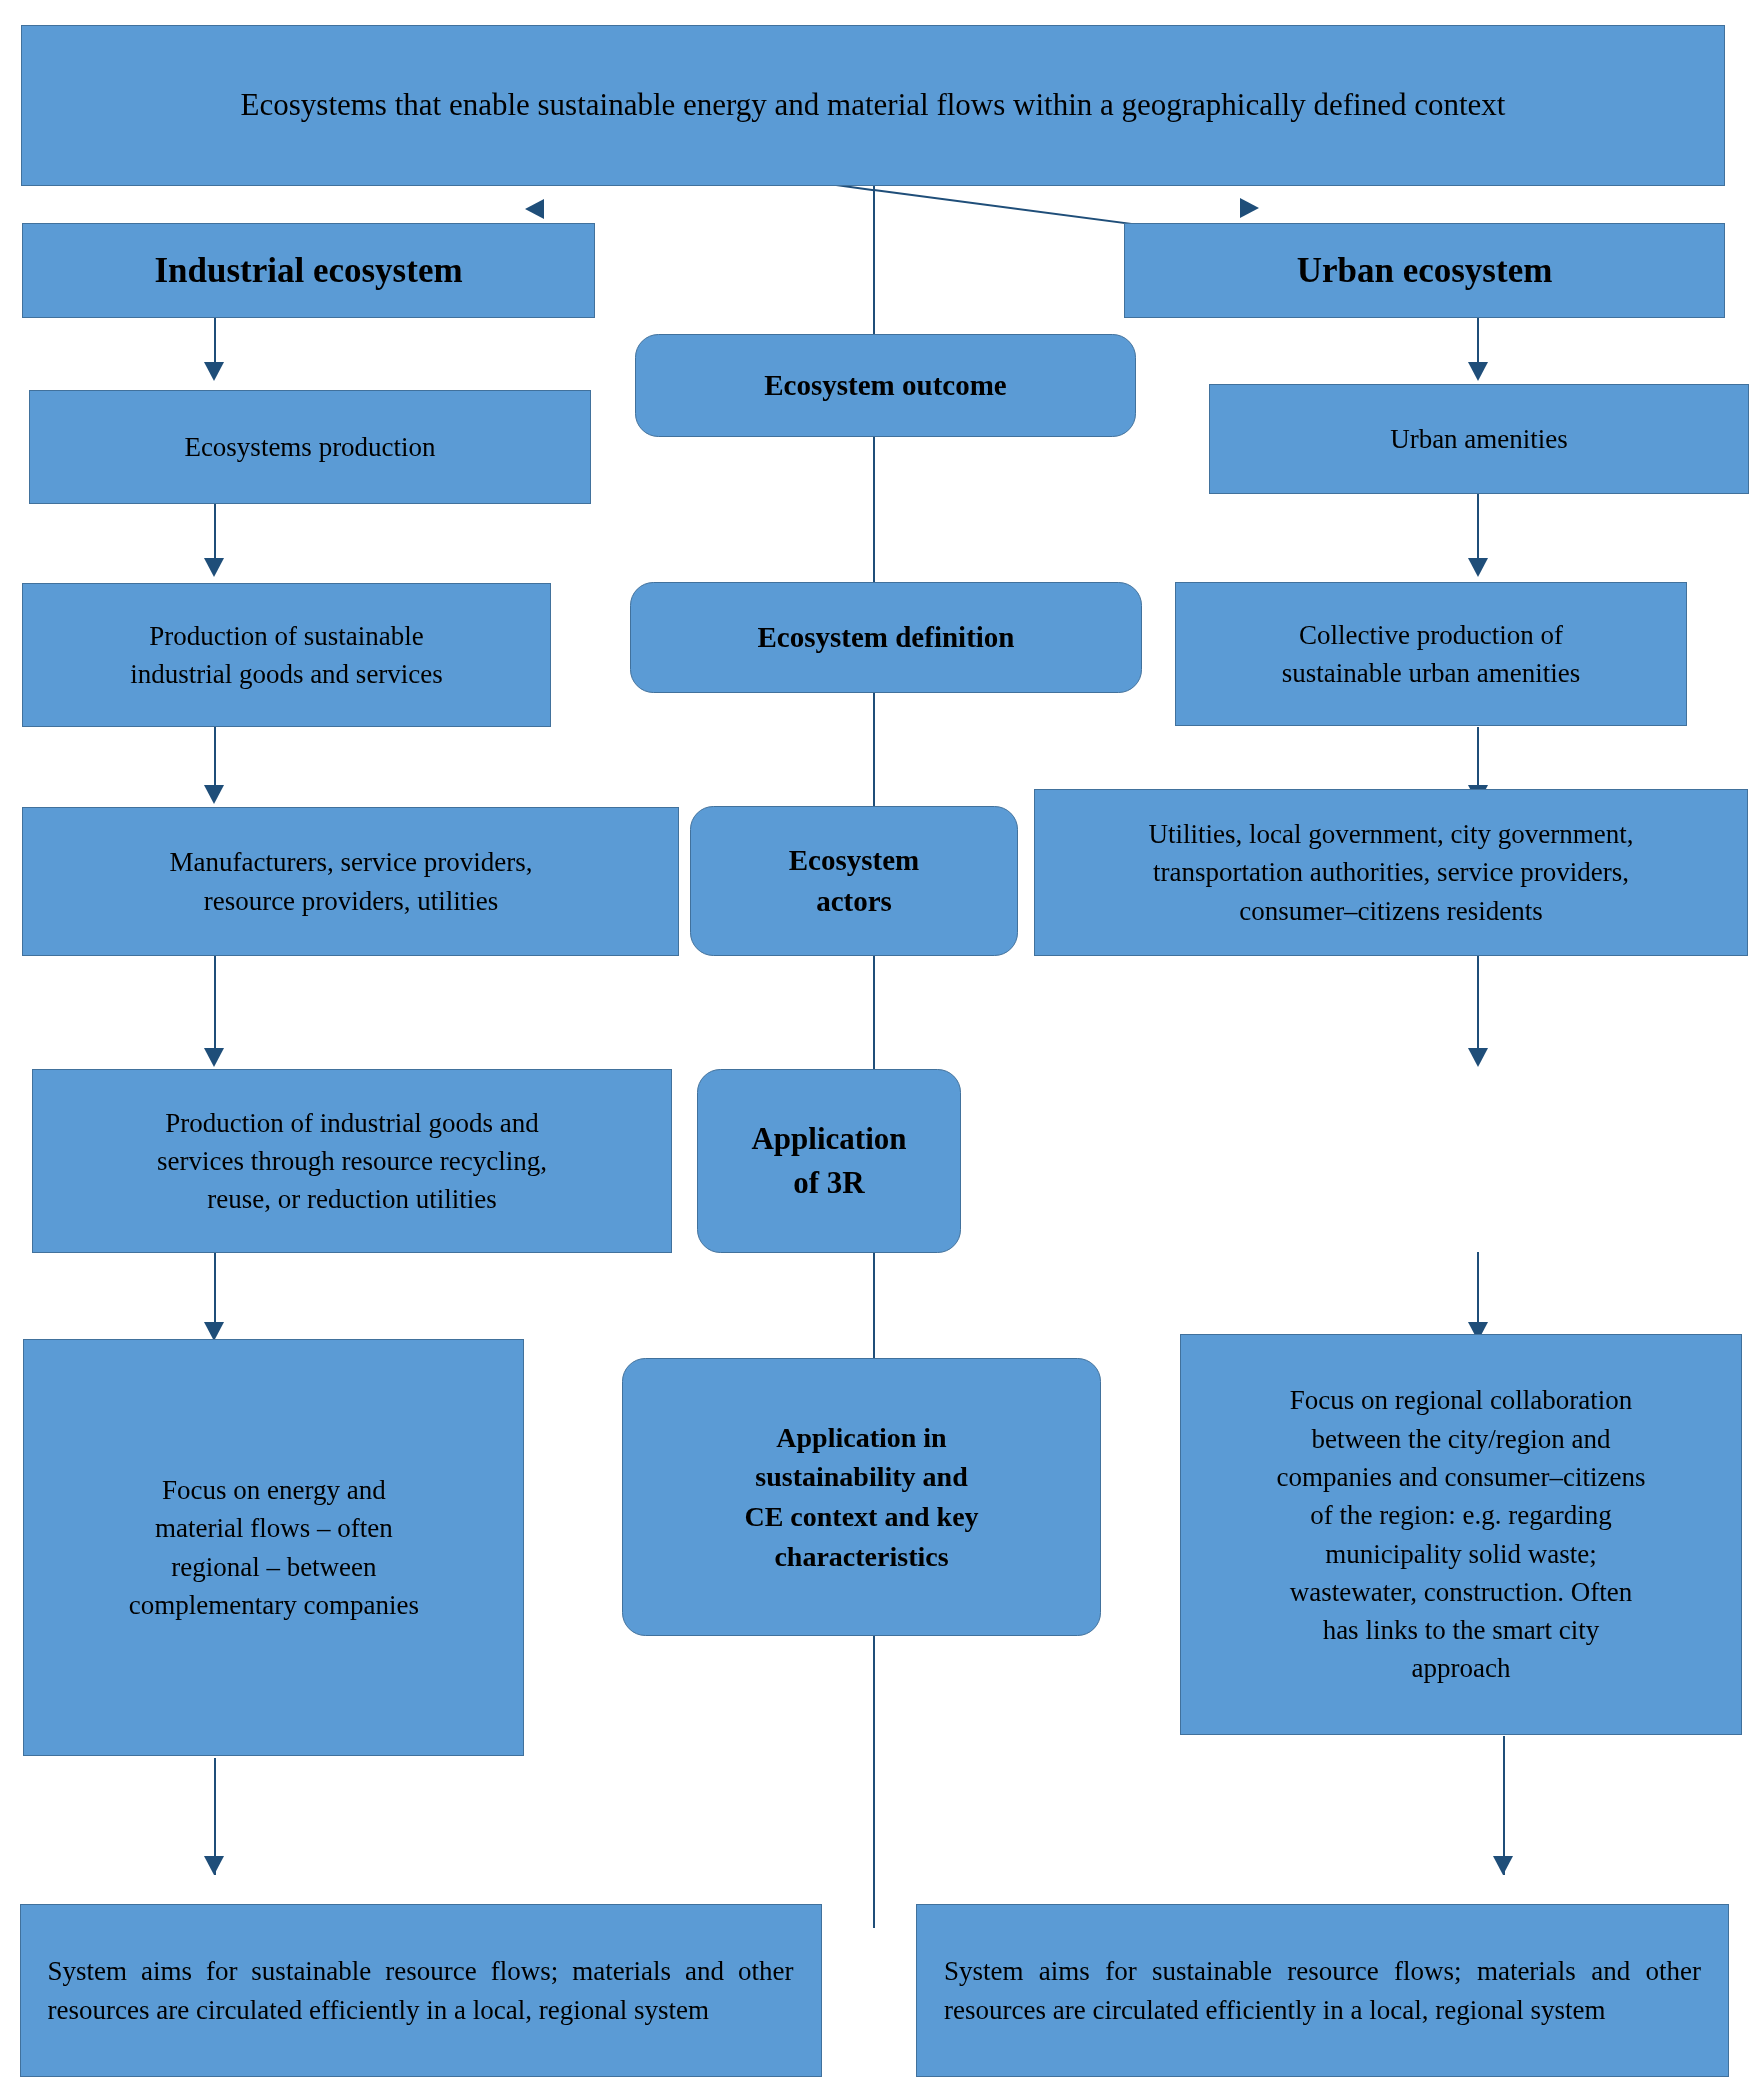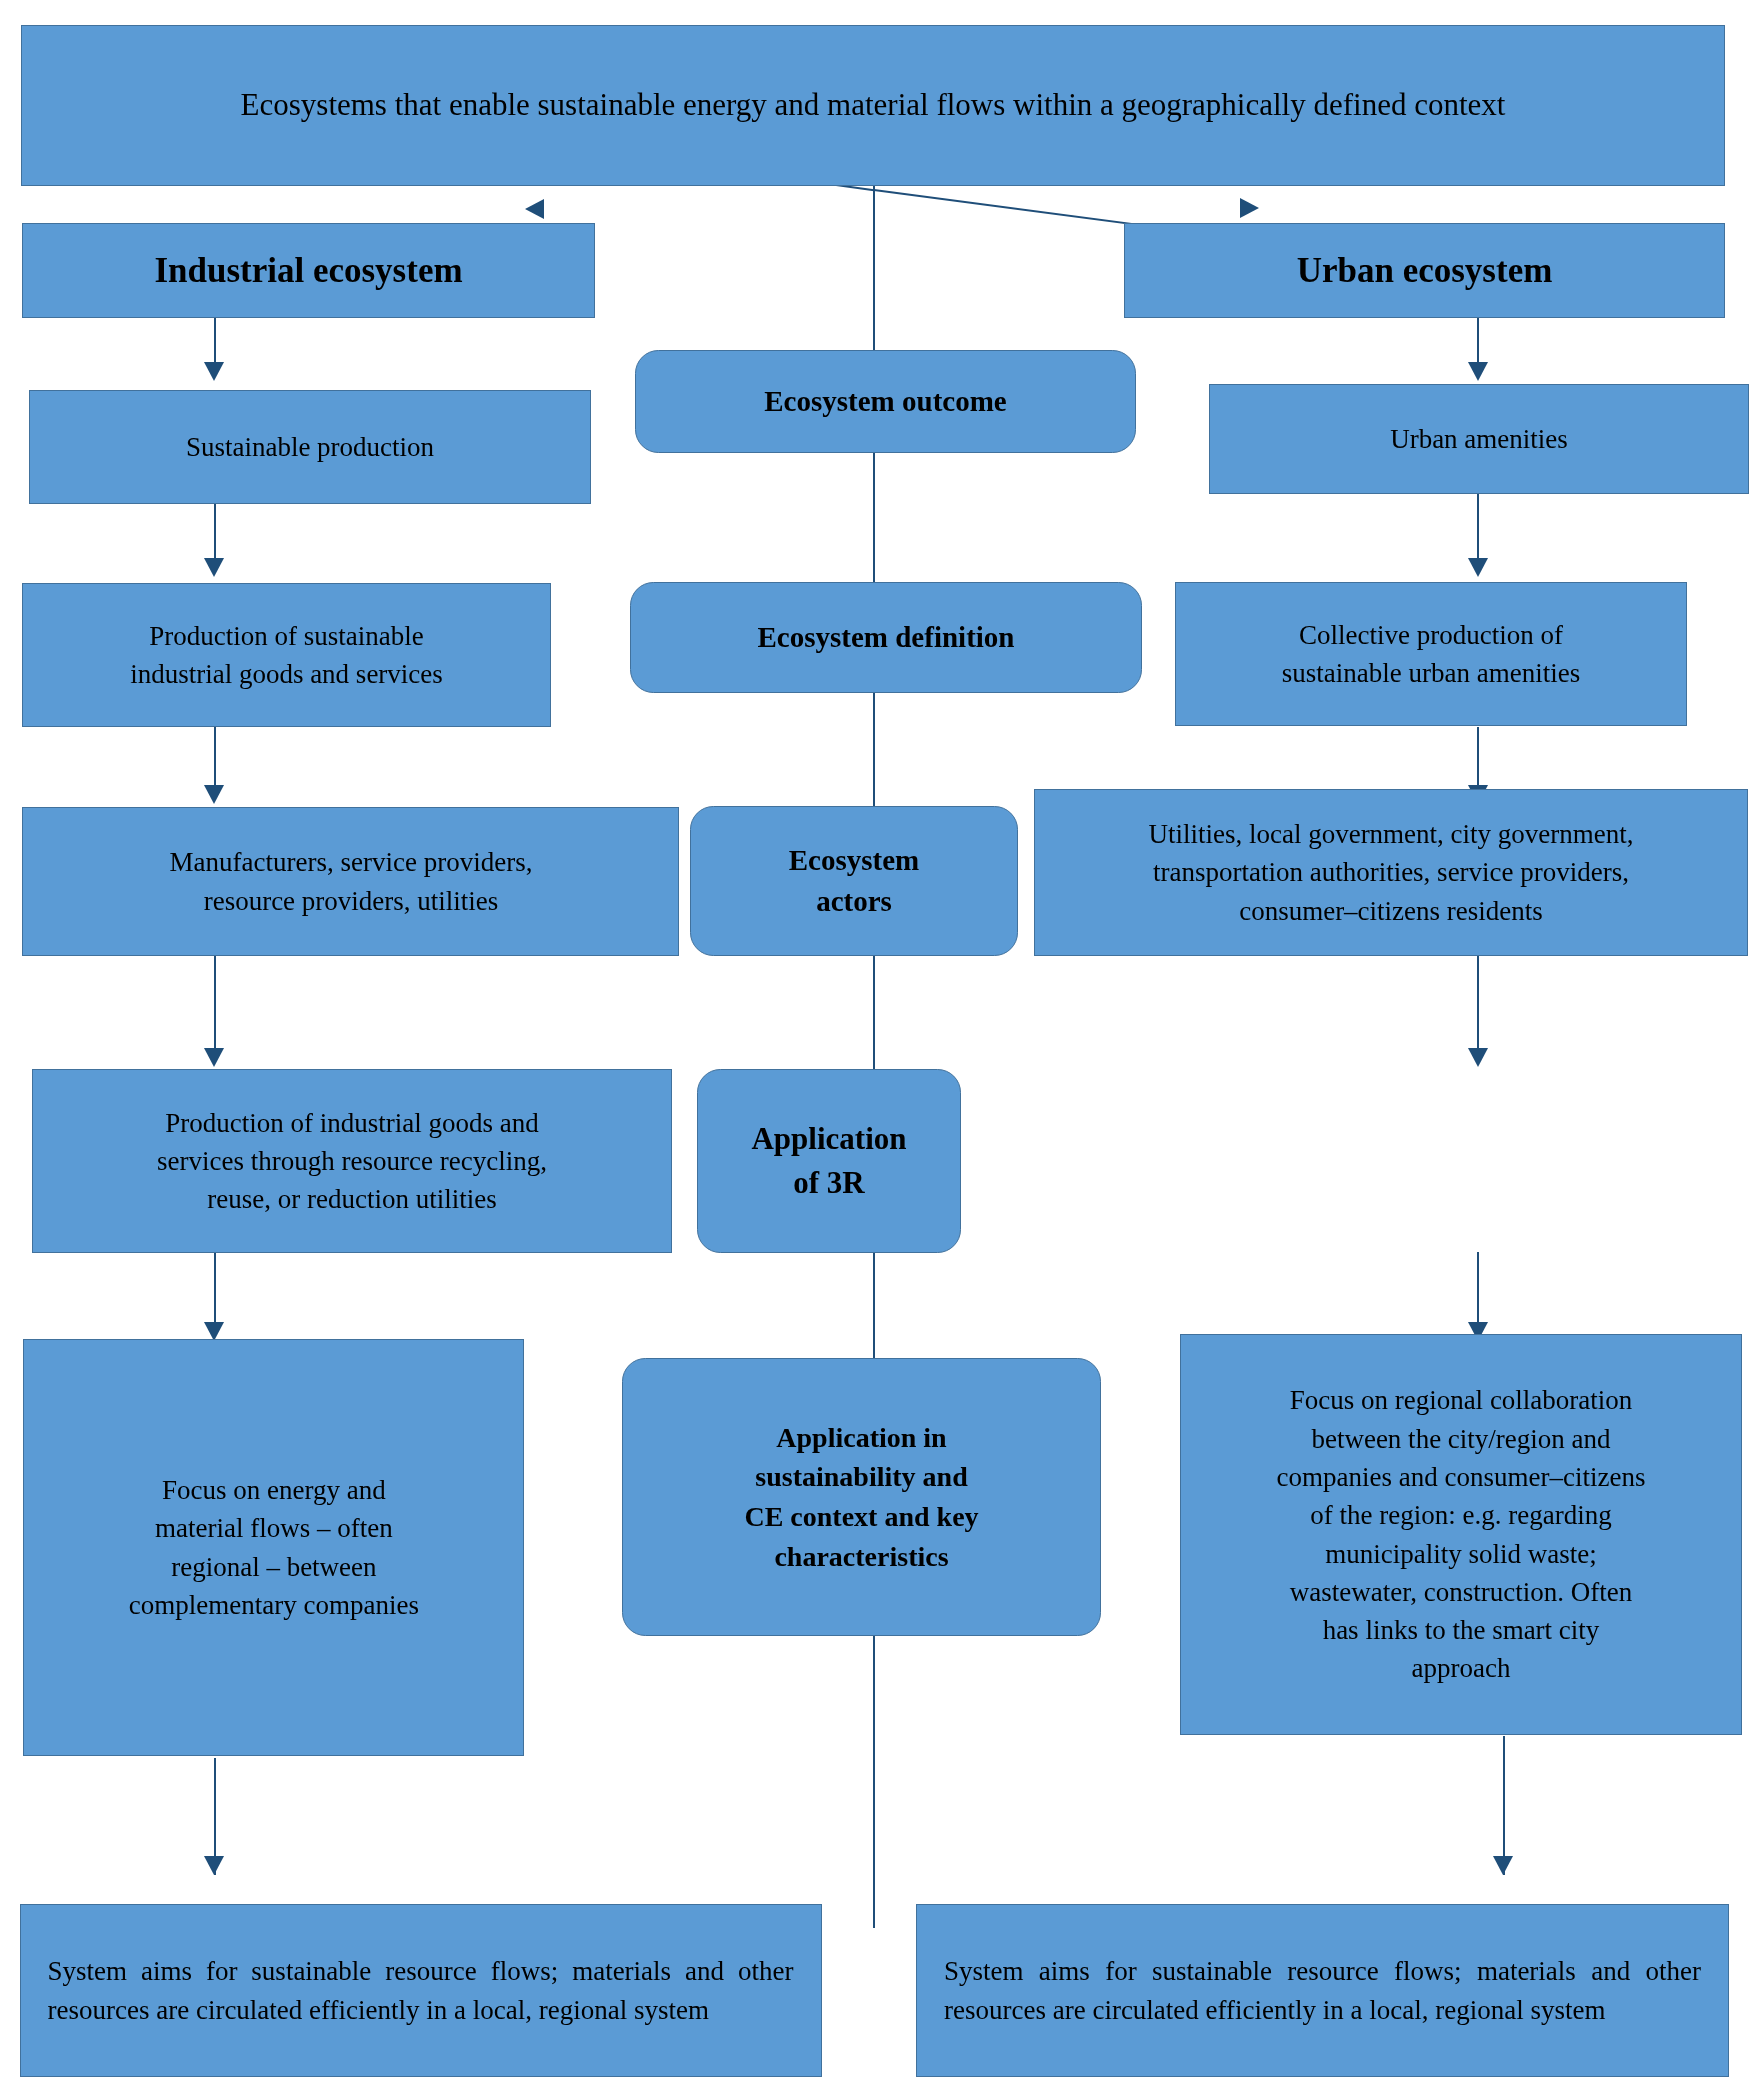--- a/index.html
+++ b/index.html
@@ -135,21 +135,21 @@
   </div>
 
   <div class="node bold" style="left:22px; top:223px; width:573px; height:95px; font-size:35px;">
     <span class="txt">Industrial ecosystem</span>
   </div>
 
   <div class="node bold" style="left:1124px; top:223px; width:601px; height:95px; font-size:35px;">
     <span class="txt">Urban ecosystem</span>
   </div>
 
-  <div class="node round bold" style="left:635px; top:350px; width:501px; height:103px; font-size:29px;">
+  <div class="node round bold" style="left:635px; top:334px; width:501px; height:103px; font-size:29px;">
     <span class="txt">Ecosystem outcome</span>
   </div>
 
   <div class="node round bold" style="left:630px; top:582px; width:512px; height:111px; font-size:29px;">
     <span class="txt">Ecosystem definition</span>
   </div>
 
   <div class="node round bold" style="left:690px; top:806px; width:328px; height:150px; font-size:29px;">
     <span class="txt">Ecosystem
 actors</span>
@@ -162,21 +162,21 @@
 
   <div class="node round bold" style="left:622px; top:1358px; width:479px; height:278px; font-size:28px;">
     <span class="txt">Application in
 sustainability and
 CE context and key
 characteristics</span>
   </div>
 
 
   <div class="node" style="left:29px; top:390px; width:562px; height:114px; font-size:27px;">
-    <span class="txt">Sustainable production</span>
+    <span class="txt">Ecosystems production</span>
   </div>
 
   <div class="node" style="left:22px; top:583px; width:529px; height:144px; font-size:27px;">
     <span class="txt">Production of sustainable
 industrial goods and services</span>
   </div>
 
   <div class="node" style="left:22px; top:807px; width:657px; height:149px; font-size:27px;padding-left:11px;">
     <span class="txt">Manufacturers, service providers,
 resource providers, utilities</span>

